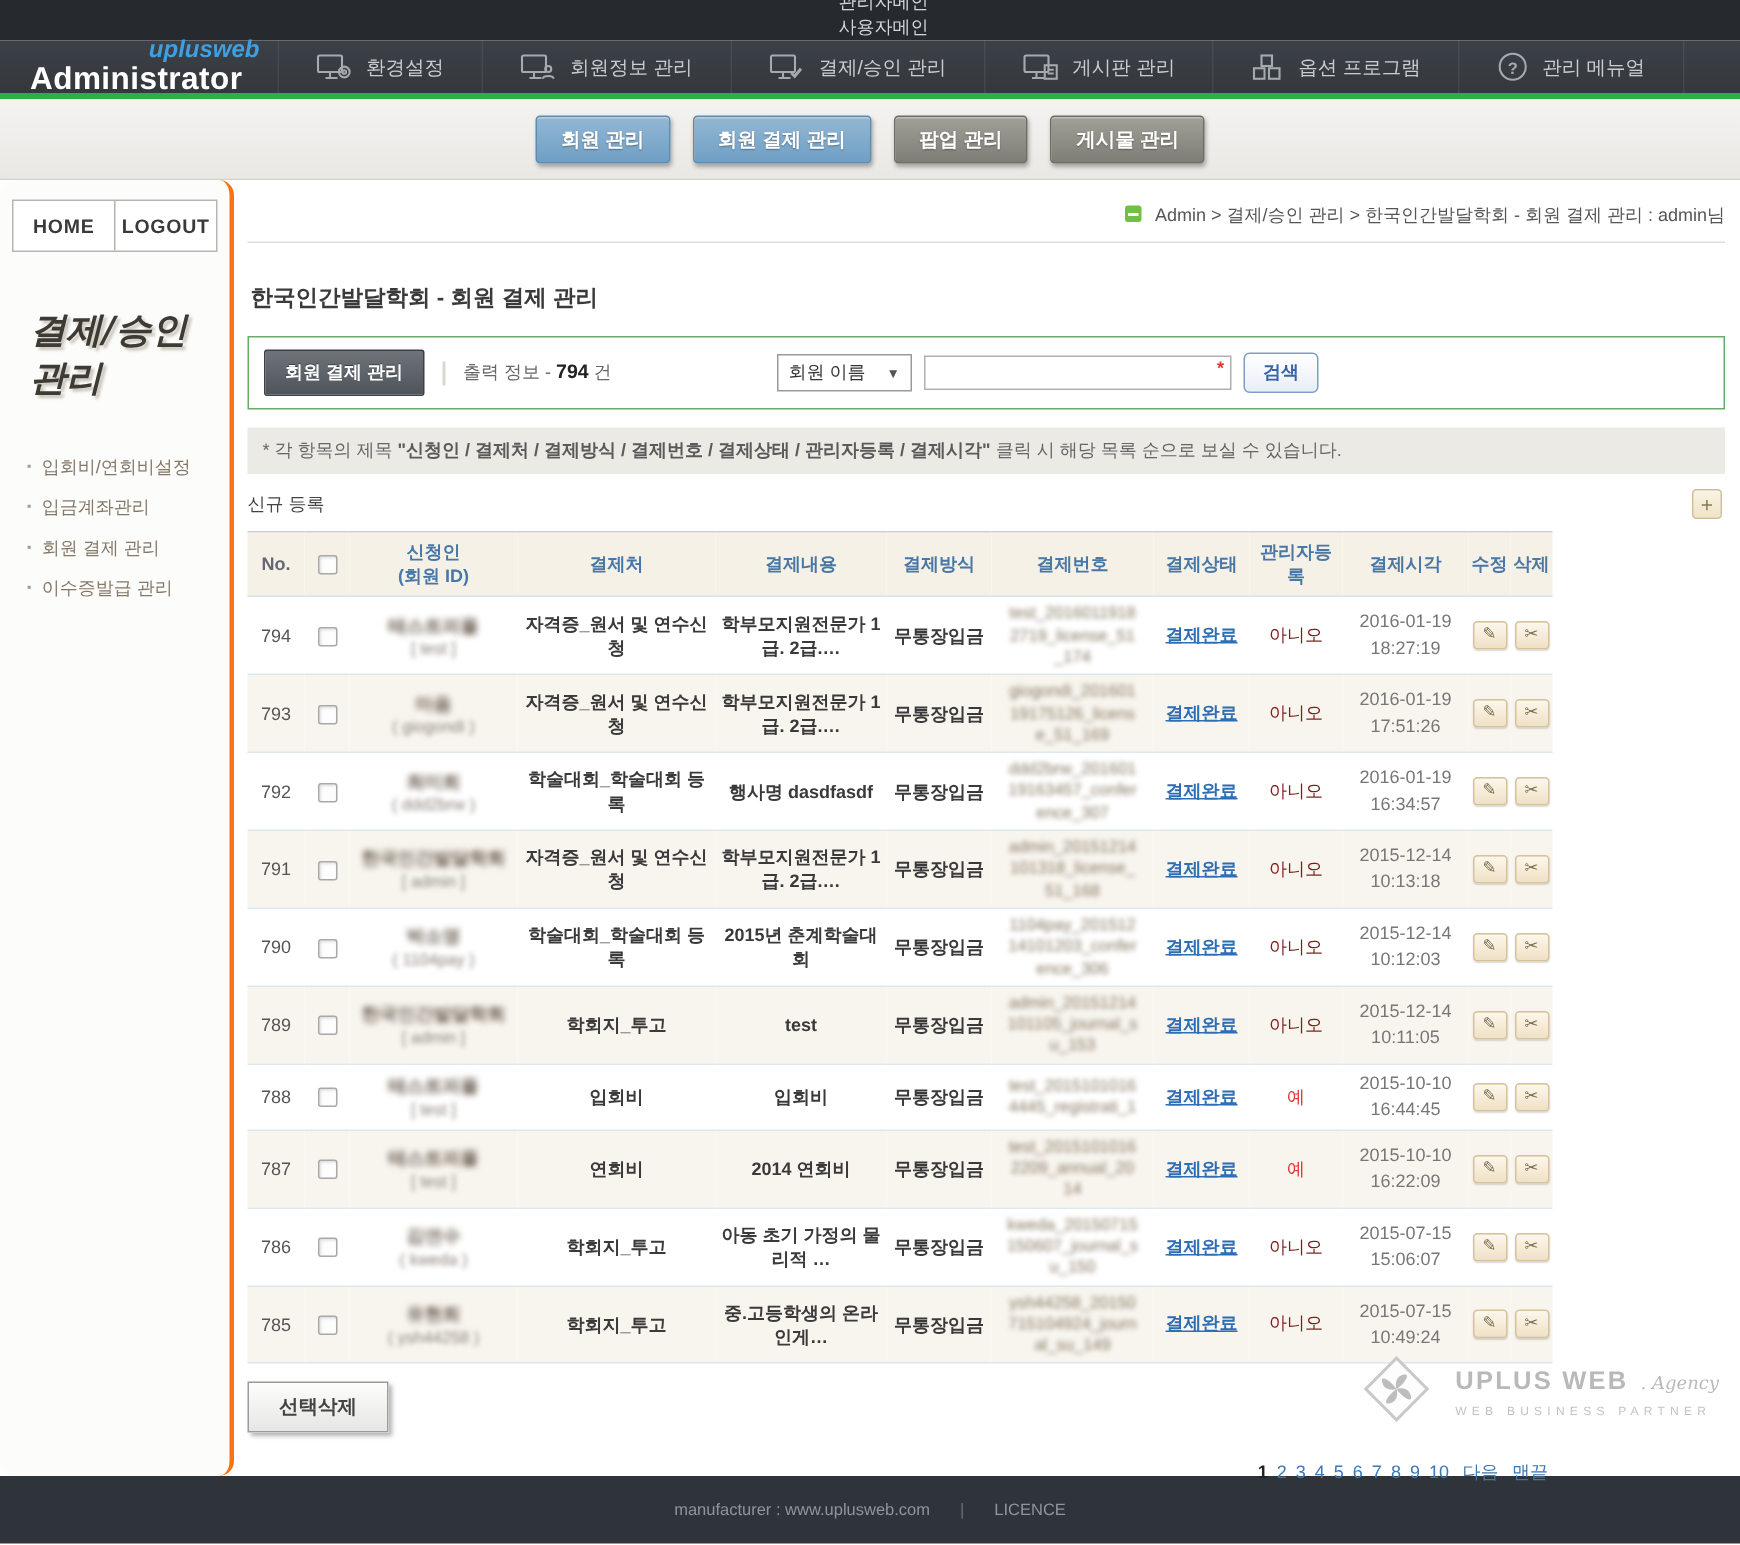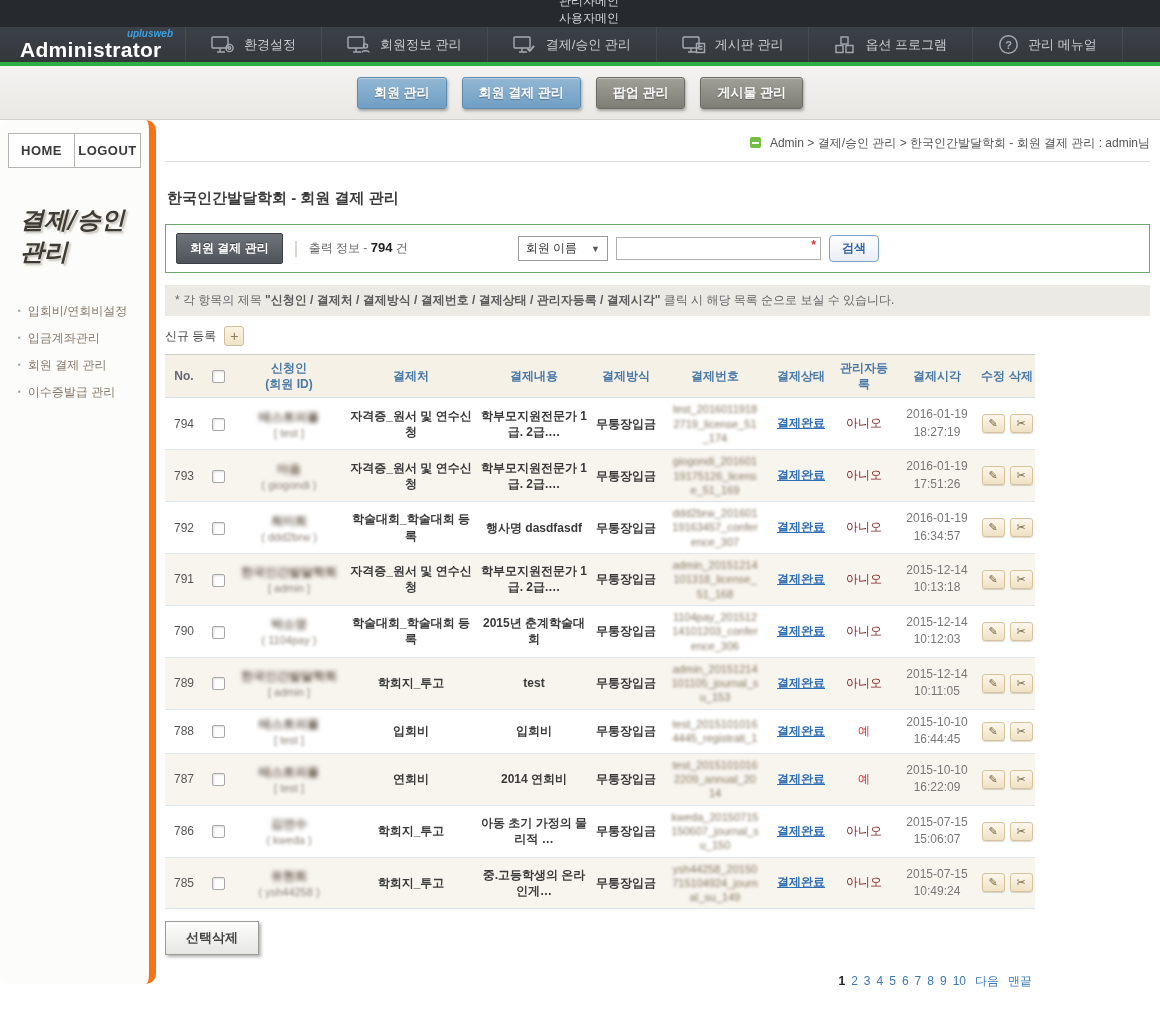--- a/index.html
+++ b/index.html
@@ -9,40 +9,40 @@
 
   
   .topbar { height:27px; background:#26292d; display:flex; justify-content:flex-end; align-items:center; padding-right:14px;flex-direction:column; }
   .login-info { color:#9aa1a8; font-size:12px; }
   .login-info b { color:#fff; }
   .topbar-link { color:#d3d7db; font-size:12px; margin-left:32px; text-decoration:none; cursor:pointer; }
 
   
   .header { height:35px; background:linear-gradient(#3c4147,#34383d); display:flex; align-items:stretch; }
   .brand { width:185px; display:flex; flex-direction:column; justify-content:center; padding-left:20px; cursor:pointer; }
-  .brand-top { color:#3f9fe0; font-size:10px; font-style:italic; font-weight:bold; align-self:flex-end; margin-right:12px; line-height:1; }
+  .brand-top { color:#3f9fe0; font-size:16px; font-style:italic; font-weight:bold; align-self:flex-end; margin-right:12px; line-height:1; }
   .brand-main { color:#fff; font-size:21px; font-weight:bold; letter-spacing:.3px; line-height:1; }
   .main-nav { display:flex; align-items:stretch; }
   .nav-item { display:flex; align-items:center; gap:9px; padding:0 25px; border-left:1px solid rgba(255,255,255,.07); color:#c9cdd1; font-size:13px; cursor:pointer;text-align:right; }
   .nav-item:last-child { border-right:1px solid rgba(255,255,255,.07); }
   .nav-icon { display:inline-flex; opacity:.85; }
 
   .green-line { height:4px; background:#2cb043; }
 
   
   .subnav { height:54px; background:linear-gradient(#f4f3f1,#e9e8e4); border-bottom:1px solid #d2d2cd; display:flex; justify-content:center; align-items:center; gap:15px; }
   .subnav button { padding:6px 16px; border-radius:3px; font-size:13px; font-weight:bold; color:#fff; cursor:pointer;
     text-shadow:0 1px 1px rgba(0,0,0,.35); box-shadow:1px 2px 3px rgba(0,0,0,.3), inset 0 1px 0 rgba(255,255,255,.35); }
   .subnav button.blue { background:linear-gradient(#93b7d4,#6f9fc4); border:1px solid #5f8cae;text-align:right; }
   .subnav button.gray { background:linear-gradient(#a0a098,#7e7e76); border:1px solid #6d6d65; }
 
   
   .body-row { display:flex; height:864px; position:relative; background:#fff; }
 
-  .sidebar { width:156px; flex:none; background:#fcfcfa; border-right:7px solid #f97316;border-radius:10px; }
+  .sidebar { width:156px; flex:none; background:#fcfcfa; border-right:3px solid #f97316;border-radius:10px; }
   .home-logout { display:flex; margin:13px 8px 0 8px; border:1px solid #b5b5b1; background:#fff; }
   .home-logout a { flex:1; text-align:center; padding:9px 0; font-size:13px; font-weight:bold; color:#3a3a3a; letter-spacing:.5px; cursor:pointer; text-decoration:none; }
   .home-logout a + a { border-left:1px solid #b5b5b1; }
   .side-title { margin:36px 0 0 20px; font-family:"DejaVu Serif",serif; font-style:italic; font-weight:bold; font-size:24px; color:#3e3a34; text-shadow:2px 2px 2px #c8c4bc; }
   .side-menu { list-style:none; margin:30px 0 0 18px; }
   .side-menu li { padding:5px 0; font-size:12px; color:#857768; cursor:pointer; }
   .side-menu .bullet { color:#9a9a94; font-size:8px; margin-right:7px; vertical-align:2px; }
 
   .content { flex:1; padding:0 10px 0 9px; position:relative; }
 
@@ -70,21 +70,21 @@
   .select { border:1px solid #9a9a9a; background:#fff; padding:3px 7px; font-size:12px; color:#333; display:flex; align-items:center; gap:14px; cursor:pointer; }
   .select .arrow { font-size:9px; color:#555; }
   .input-wrap { position:relative; }
   .input-wrap input { width:205px; height:23px; border:1px solid #b0b0b0; padding:0 15px 0 6px; font-size:12px; }
   .req { position:absolute; right:5px; top:1px; color:#e03030; font-weight:bold; }
   .search-btn { border:1px solid #7d9ec7; border-radius:4px; background:linear-gradient(#ffffff,#e8eef6); color:#3565a8; font-weight:bold; font-size:12px; padding:4px 12px; cursor:pointer; }
 
   .notice { margin-top:12px; background:#eceae5; padding:7px 10px; font-size:12px; color:#666; }
   .notice-cols { font-weight:bold; color:#5a5a5a; }
 
-  .new-register-row { margin:10px 2px 0 0; display:flex; justify-content:flex-start; align-items:center; gap:8px; font-size:12px; color:#444; }
+  .new-register-row { margin:10px 2px 0 0; display:flex; justify-content:space-between; align-items:center; gap:8px; font-size:12px; color:#444; }
   .plus-btn { width:20px; height:20px; background:linear-gradient(#fbf4e4,#f0e3c6); border:1px solid #cdbd9a; border-radius:3px; color:#8a7a5a; font-size:14px; line-height:1; cursor:pointer; }
 
   
   table { width:870px; border-collapse:collapse; table-layout:fixed; font-size:12px; margin-top:8px; }
   thead th { background:#f6f1e6; border-top:1px solid #cfcfcf; border-bottom:1px solid #d7e2ea; color:#4878a8; font-weight:bold; padding:5px 2px; line-height:1.35; }
   thead th.col-no { color:#667; }
   thead th.sortable { cursor:pointer; }
   tbody td { border-bottom:1px solid #dde7ee; padding:4px 2px; text-align:center; height:44px; color:#333; }
   tbody tr.alt td { background:#f8f5ef; }
   td.c-no { color:#555; }
@@ -496,20 +496,44 @@
             </tr>
           </tbody>
       </table>
 
       <div class="table-actions">
         <button class="delete-selected">선택삭제</button>
       </div>
 
       <div class="pagination" id="pagination"><span class="current">1</span><a>2</a><a>3</a><a>4</a><a>5</a><a>6</a><a>7</a><a>8</a><a>9</a><a>10</a><a class="pg-word">다음</a><a class="pg-word">맨끝</a></div>
 
+      <div class="uplus-logo">
+        <span>
+          <svg width="54" height="54" viewBox="0 0 54 54">
+            <rect x="12.5" y="12.5" width="29" height="29" transform="rotate(45 27 27)" fill="#fdfdfd" stroke="#c9c9c9" stroke-width="2"></rect>
+            <g fill="#bdbdbd">
+              <path d="M27 27 C22 20, 15 17, 18 24 C19.5 27.5, 24 28, 27 27 Z"></path>
+              <path d="M27 27 C34 22, 37 15, 30 18 C26.5 19.5, 26 24, 27 27 Z"></path>
+              <path d="M27 27 C20 32, 17 39, 24 36 C27.5 34.5, 28 30, 27 27 Z"></path>
+              <path d="M27 27 C32 34, 39 37, 36 30 C34.5 26.5, 30 26, 27 27 Z"></path>
+            </g>
+          </svg>
+        </span>
+        <span class="logo-text">
+          <span class="logo-line1">
+            <span class="logo-name">UPLUS WEB</span><span class="logo-agency">. Agency</span>
+          </span>
+          <div class="logo-tag">WEB BUSINESS PARTNER</div>
+        </span>
+      </div>
 
     </main>
 
 
   </div>
 
+  <footer>
+    <span>manufacturer : www.uplusweb.com</span>
+    <span class="sep">|</span>
+    <a>LICENCE</a>
+  </footer>
 
 </div>
 
 </body></html>

